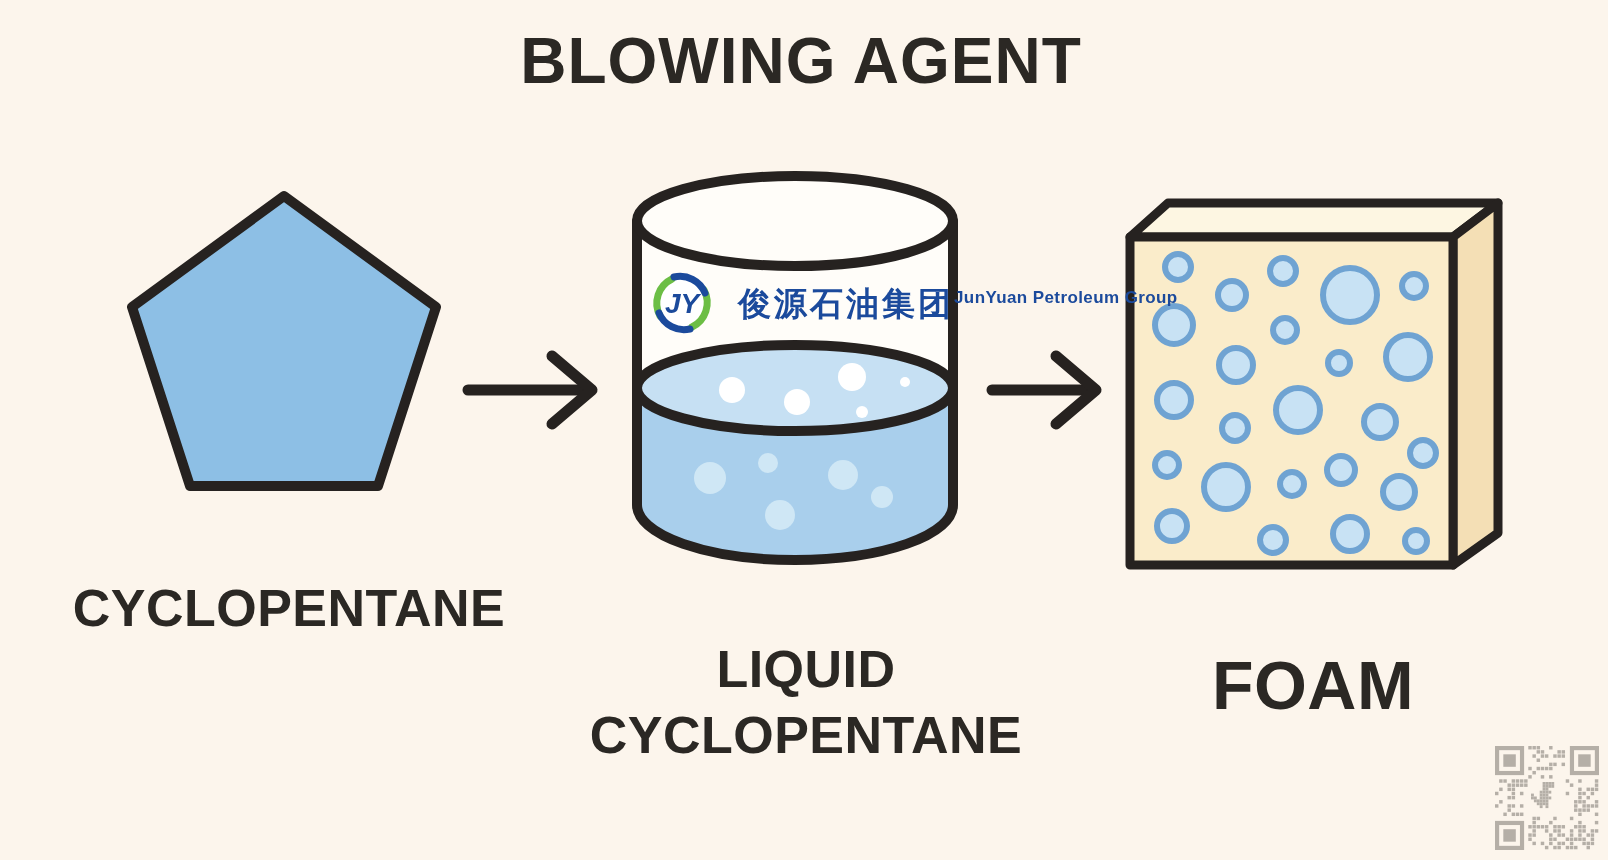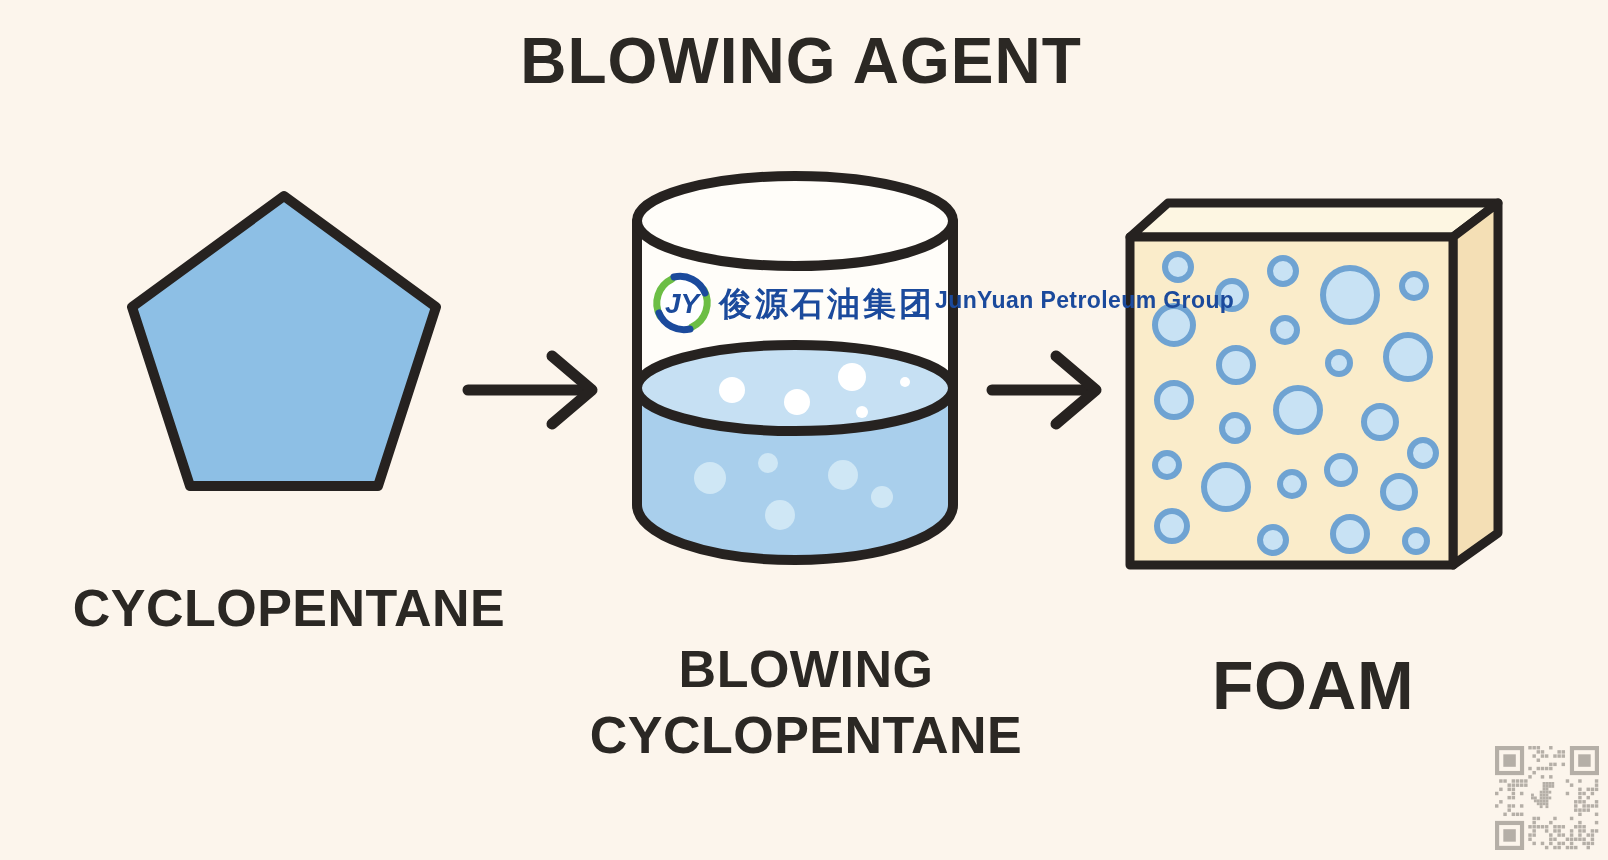--- a/index.html
+++ b/index.html
@@ -5,24 +5,24 @@
   html,body{margin:0;padding:0;}
   body{font-family:"Liberation Sans",sans-serif;}
   .stage{position:relative;width:1608px;height:860px;overflow:hidden;}
   .scene{position:absolute;left:0;top:0;}
   .txt{position:absolute;color:#2b2824;font-weight:bold;text-align:center;
        transform:translateX(-50%);white-space:nowrap;letter-spacing:.5px;}
   .title{top:24px;left:801px;font-size:64px;letter-spacing:1px;}
   .lbl-left{top:578px;left:289px;font-size:52px;}
   .lbl-mid{top:636px;left:806px;font-size:52px;line-height:66px;white-space:normal;width:700px;margin-left:-350px;transform:none;}
   .lbl-foam{top:646px;left:1313px;font-size:68px;}
-  .logo{position:absolute;left:650px;top:271px;display:flex;align-items:center;gap:5px;}
+  .logo{position:absolute;left:650px;top:271px;display:flex;align-items:center;gap:24px;}
   .logo-txt{display:flex;flex-direction:row;line-height:1;}
   .logo-cn{font-size:33px;font-weight:900;letter-spacing:3px;color:#1b4a9c;}
-  .logo-en{font-size:23px;font-weight:bold;color:#1b4a9c;margin-top:2px;letter-spacing:.4px;}
+  .logo-en{font-size:17px;font-weight:bold;color:#1b4a9c;margin-top:2px;letter-spacing:.4px;}
   .qr{position:absolute;left:1495px;top:746px;opacity:.8;}
 </style>
 </head>
 <body>
 
 <div class="stage">
 
   <svg class="scene" width="1608" height="860" viewBox="0 0 1608 860">
 
     <rect width="1608" height="860" fill="#fcf5ec"></rect>
@@ -97,21 +97,21 @@
           <circle cx="1273" cy="540" r="13" fill="#c8e2f4"></circle>
           <circle cx="1350" cy="534" r="17" fill="#c8e2f4"></circle>
           <circle cx="1416" cy="541" r="11" fill="#c8e2f4"></circle>
         </g>
     </g>
   </svg>
 
   <div class="txt title">BLOWING AGENT</div>
   <div class="txt lbl-left">CYCLOPENTANE</div>
   <div class="txt lbl-mid">
-    <div>BLOWING</div>
+    <div>LIQUID</div>
     <div>CYCLOPENTANE</div>
   </div>
   <div class="txt lbl-foam">FOAM</div>
 
   <div class="logo">
     <svg width="64" height="64" viewBox="0 0 64 64">
       <circle cx="32" cy="32" r="27" fill="#ffffff"></circle>
       <path d="M10,45 A27,27 0 0 1 22,8" fill="none" stroke-width="7" stroke-linecap="round" stroke="#6cbe45"></path>
       <path d="M54,19 A27,27 0 0 1 42,56" fill="none" stroke-width="7" stroke-linecap="round" stroke="#6cbe45"></path>
       <path d="M24,6 A27,27 0 0 1 55,22" fill="none" stroke-width="7" stroke-linecap="round" stroke="#1b4a9c"></path>

